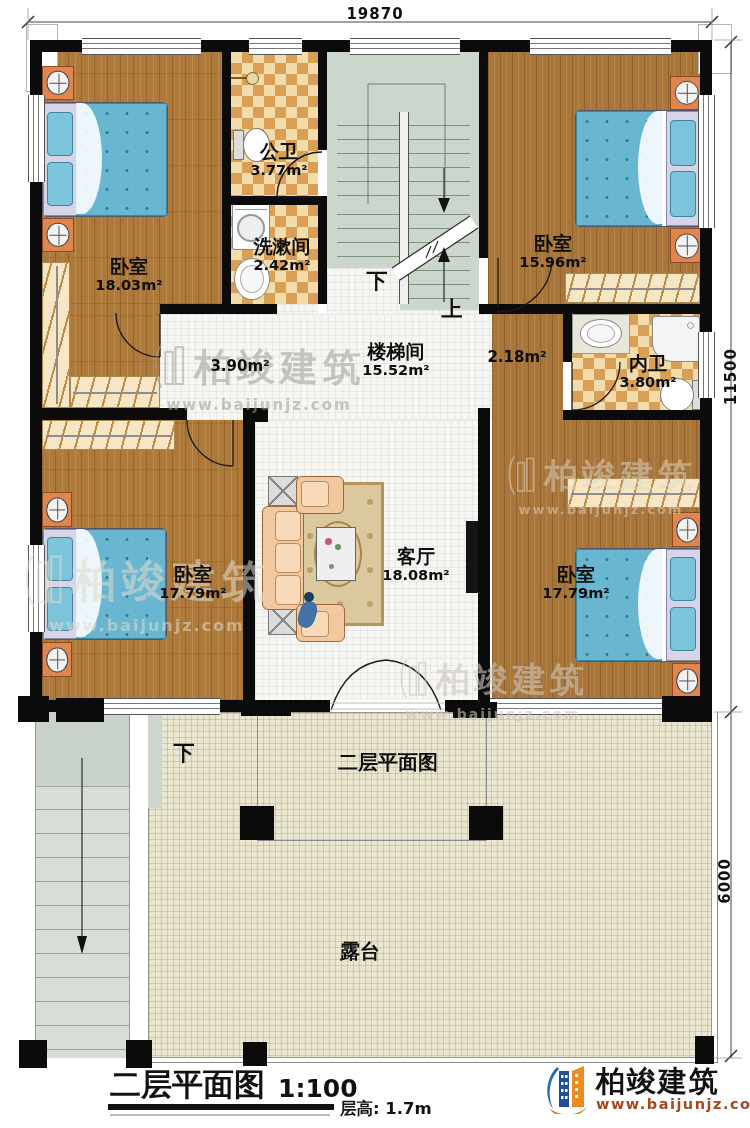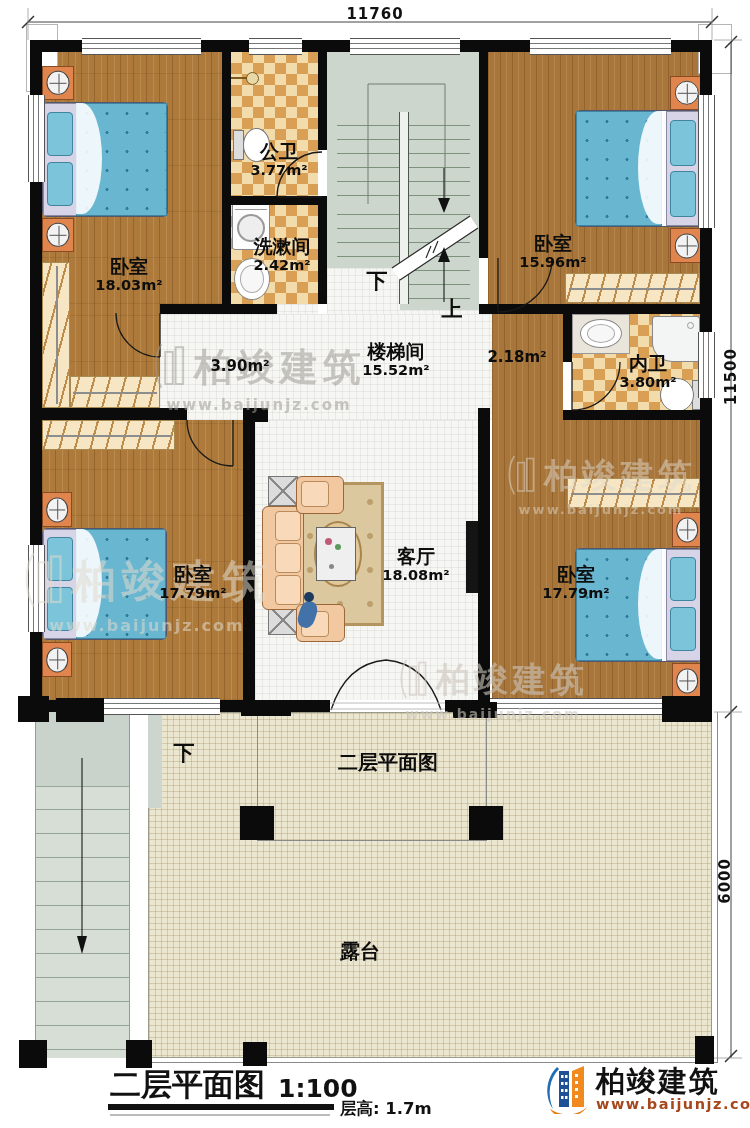--- a/index.html
+++ b/index.html
@@ -427,21 +427,21 @@
     <span class="nm" style="font-size:20px;">二层平面图</span>
   </div>
   <div class="rlabel" style="left:360px;top:951px;">
     <span class="nm" style="font-size:20px;">露台</span>
   </div>
 
   <div class="stair-ch" style="left:377px;top:281px;">下</div>
   <div class="stair-ch" style="left:452px;top:309px;">上</div>
   <div class="stair-ch" style="left:184px;top:753px;">下</div>
 
-  <div class="dim" style="left:375px;top:14px;transform:translate(-50%,-50%);">11760</div>
+  <div class="dim" style="left:375px;top:14px;transform:translate(-50%,-50%);">19870</div>
   <div class="dim vert" style="left:722px;top:348px;">11500</div>
   <div class="dim vert" style="left:716px;top:858px;">6000</div>
 
   <div class="wm" style="left:152px;top:340px;color:rgba(158,154,146,0.55);">
     <div class="row">
       <svg width="34" height="54" viewBox="0 0 36 56">
           <g stroke="currentColor" stroke-width="2" fill="none">
             <path d="M10,4 C2,16 2,36 10,50"></path>
             <rect x="14" y="12" width="8" height="34"></rect>
             <rect x="25" y="7" width="8" height="39"></rect>

